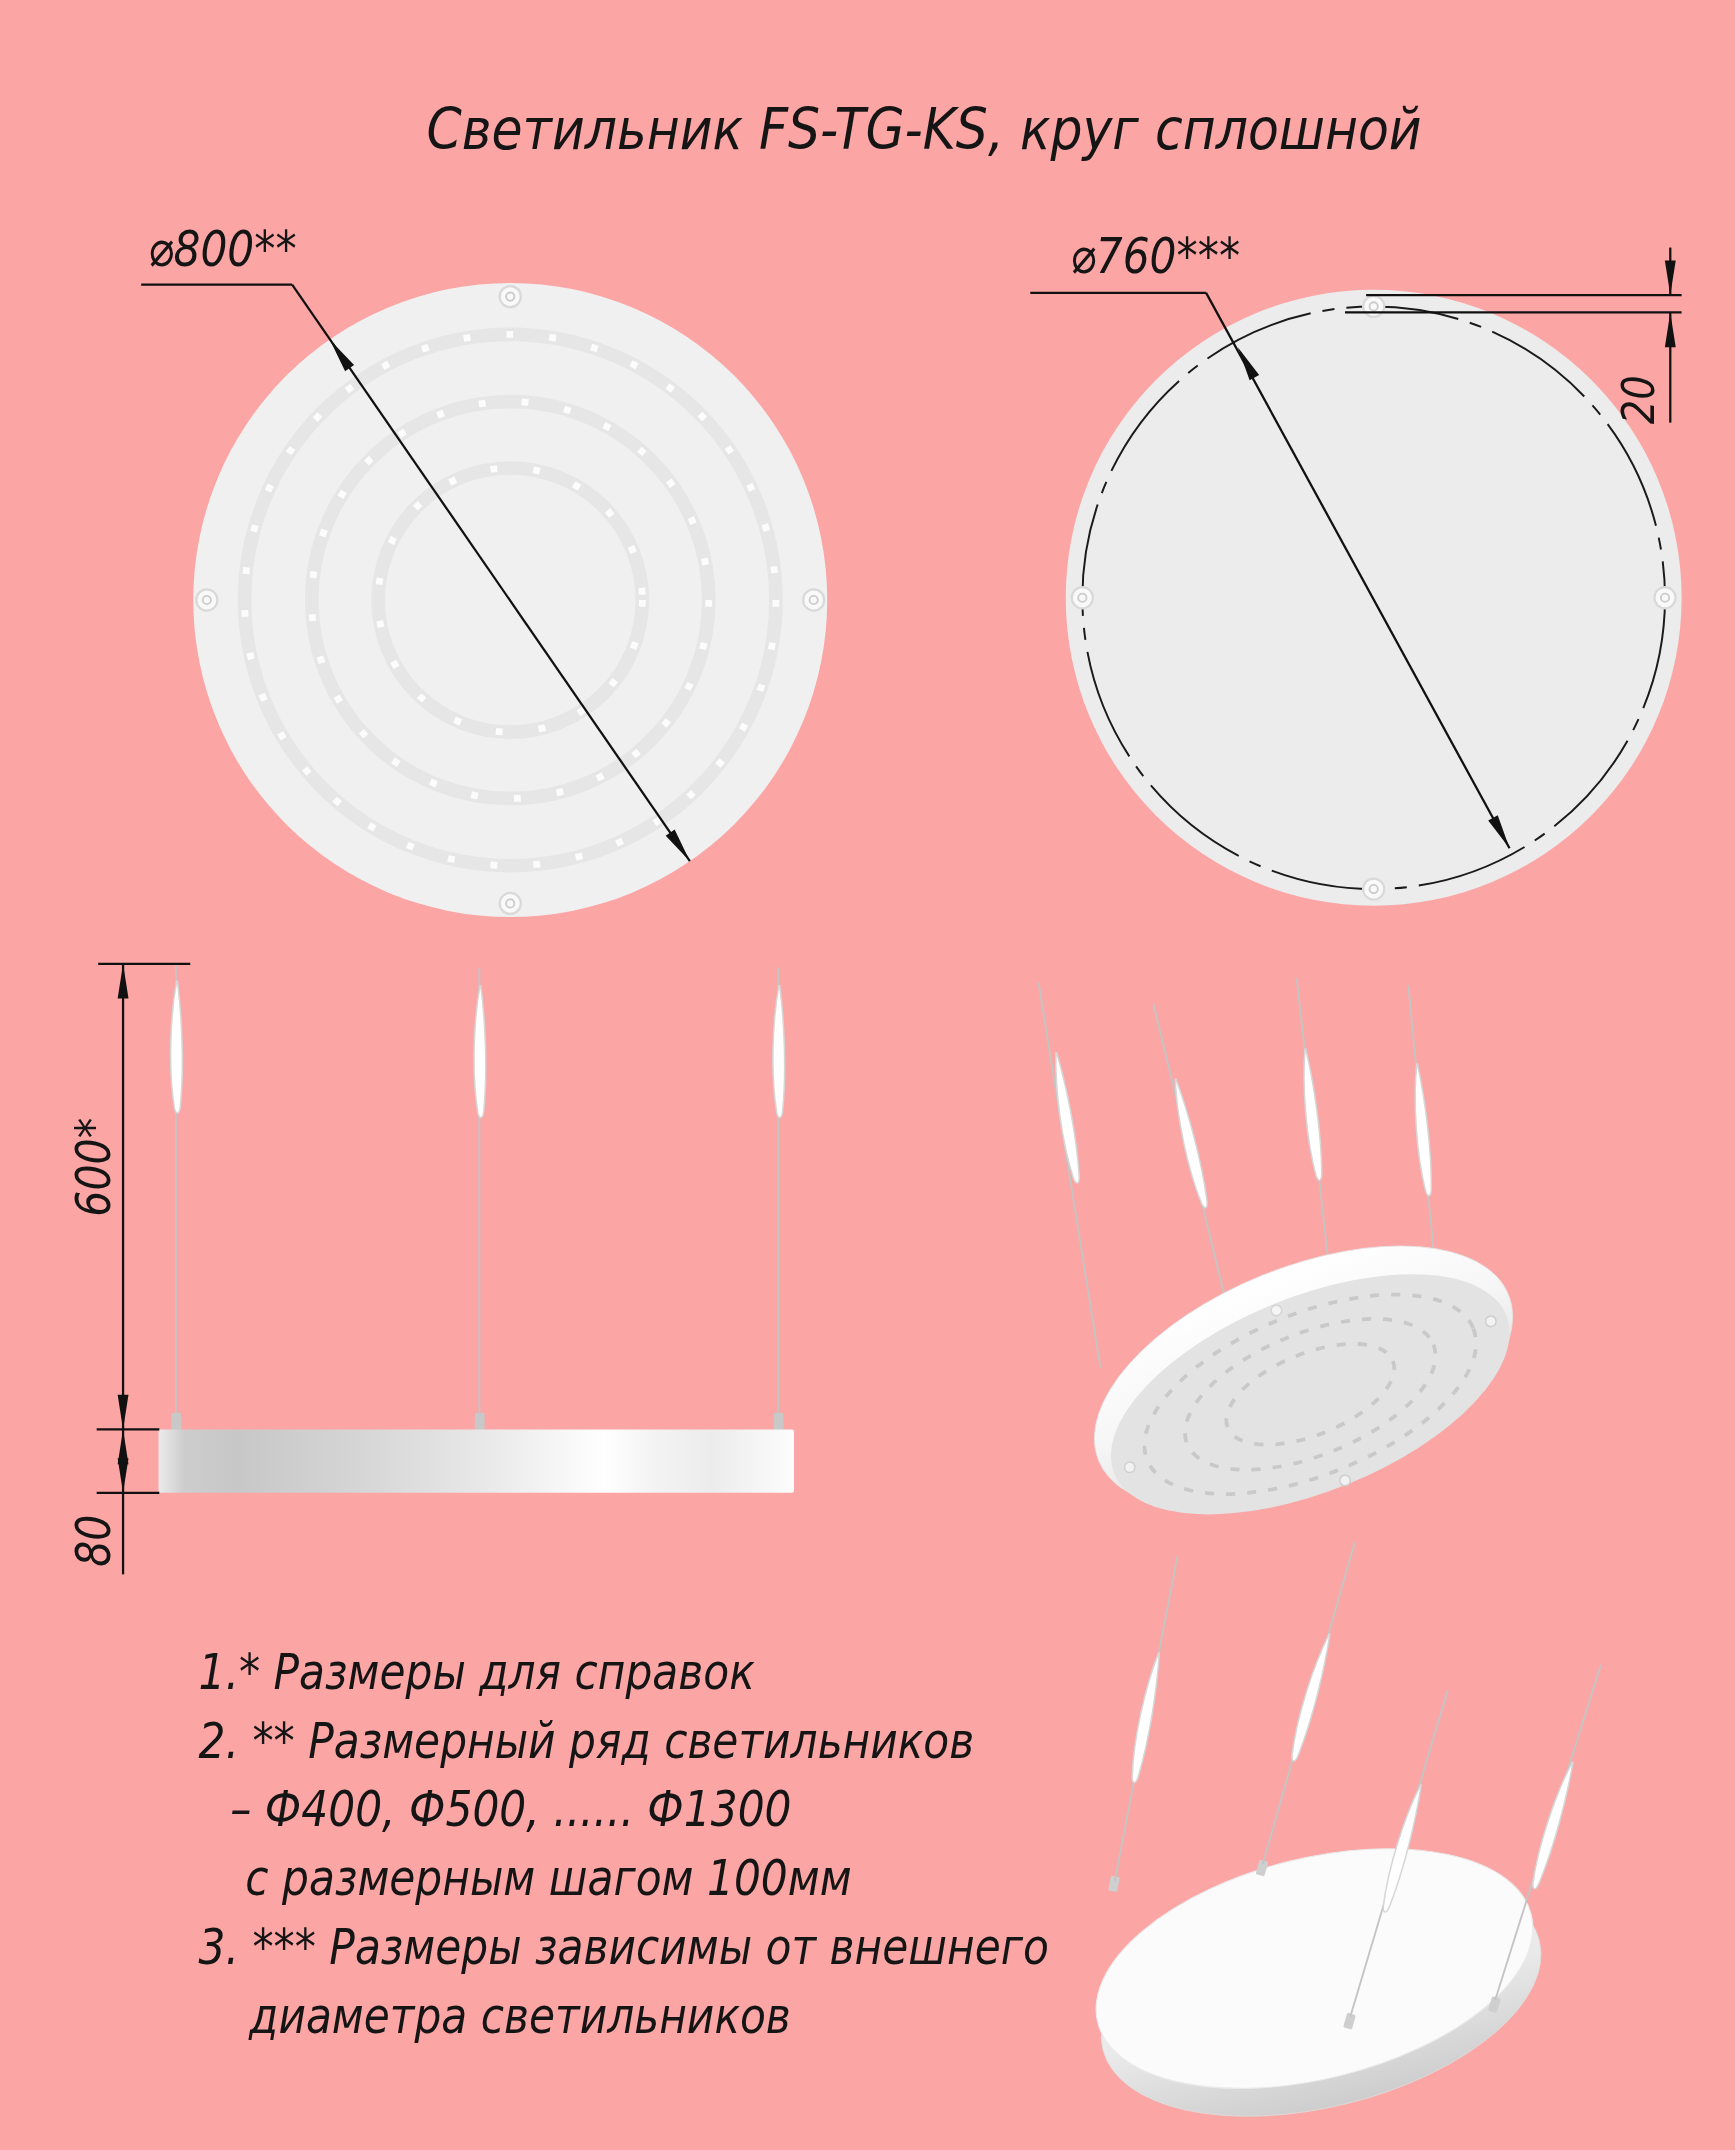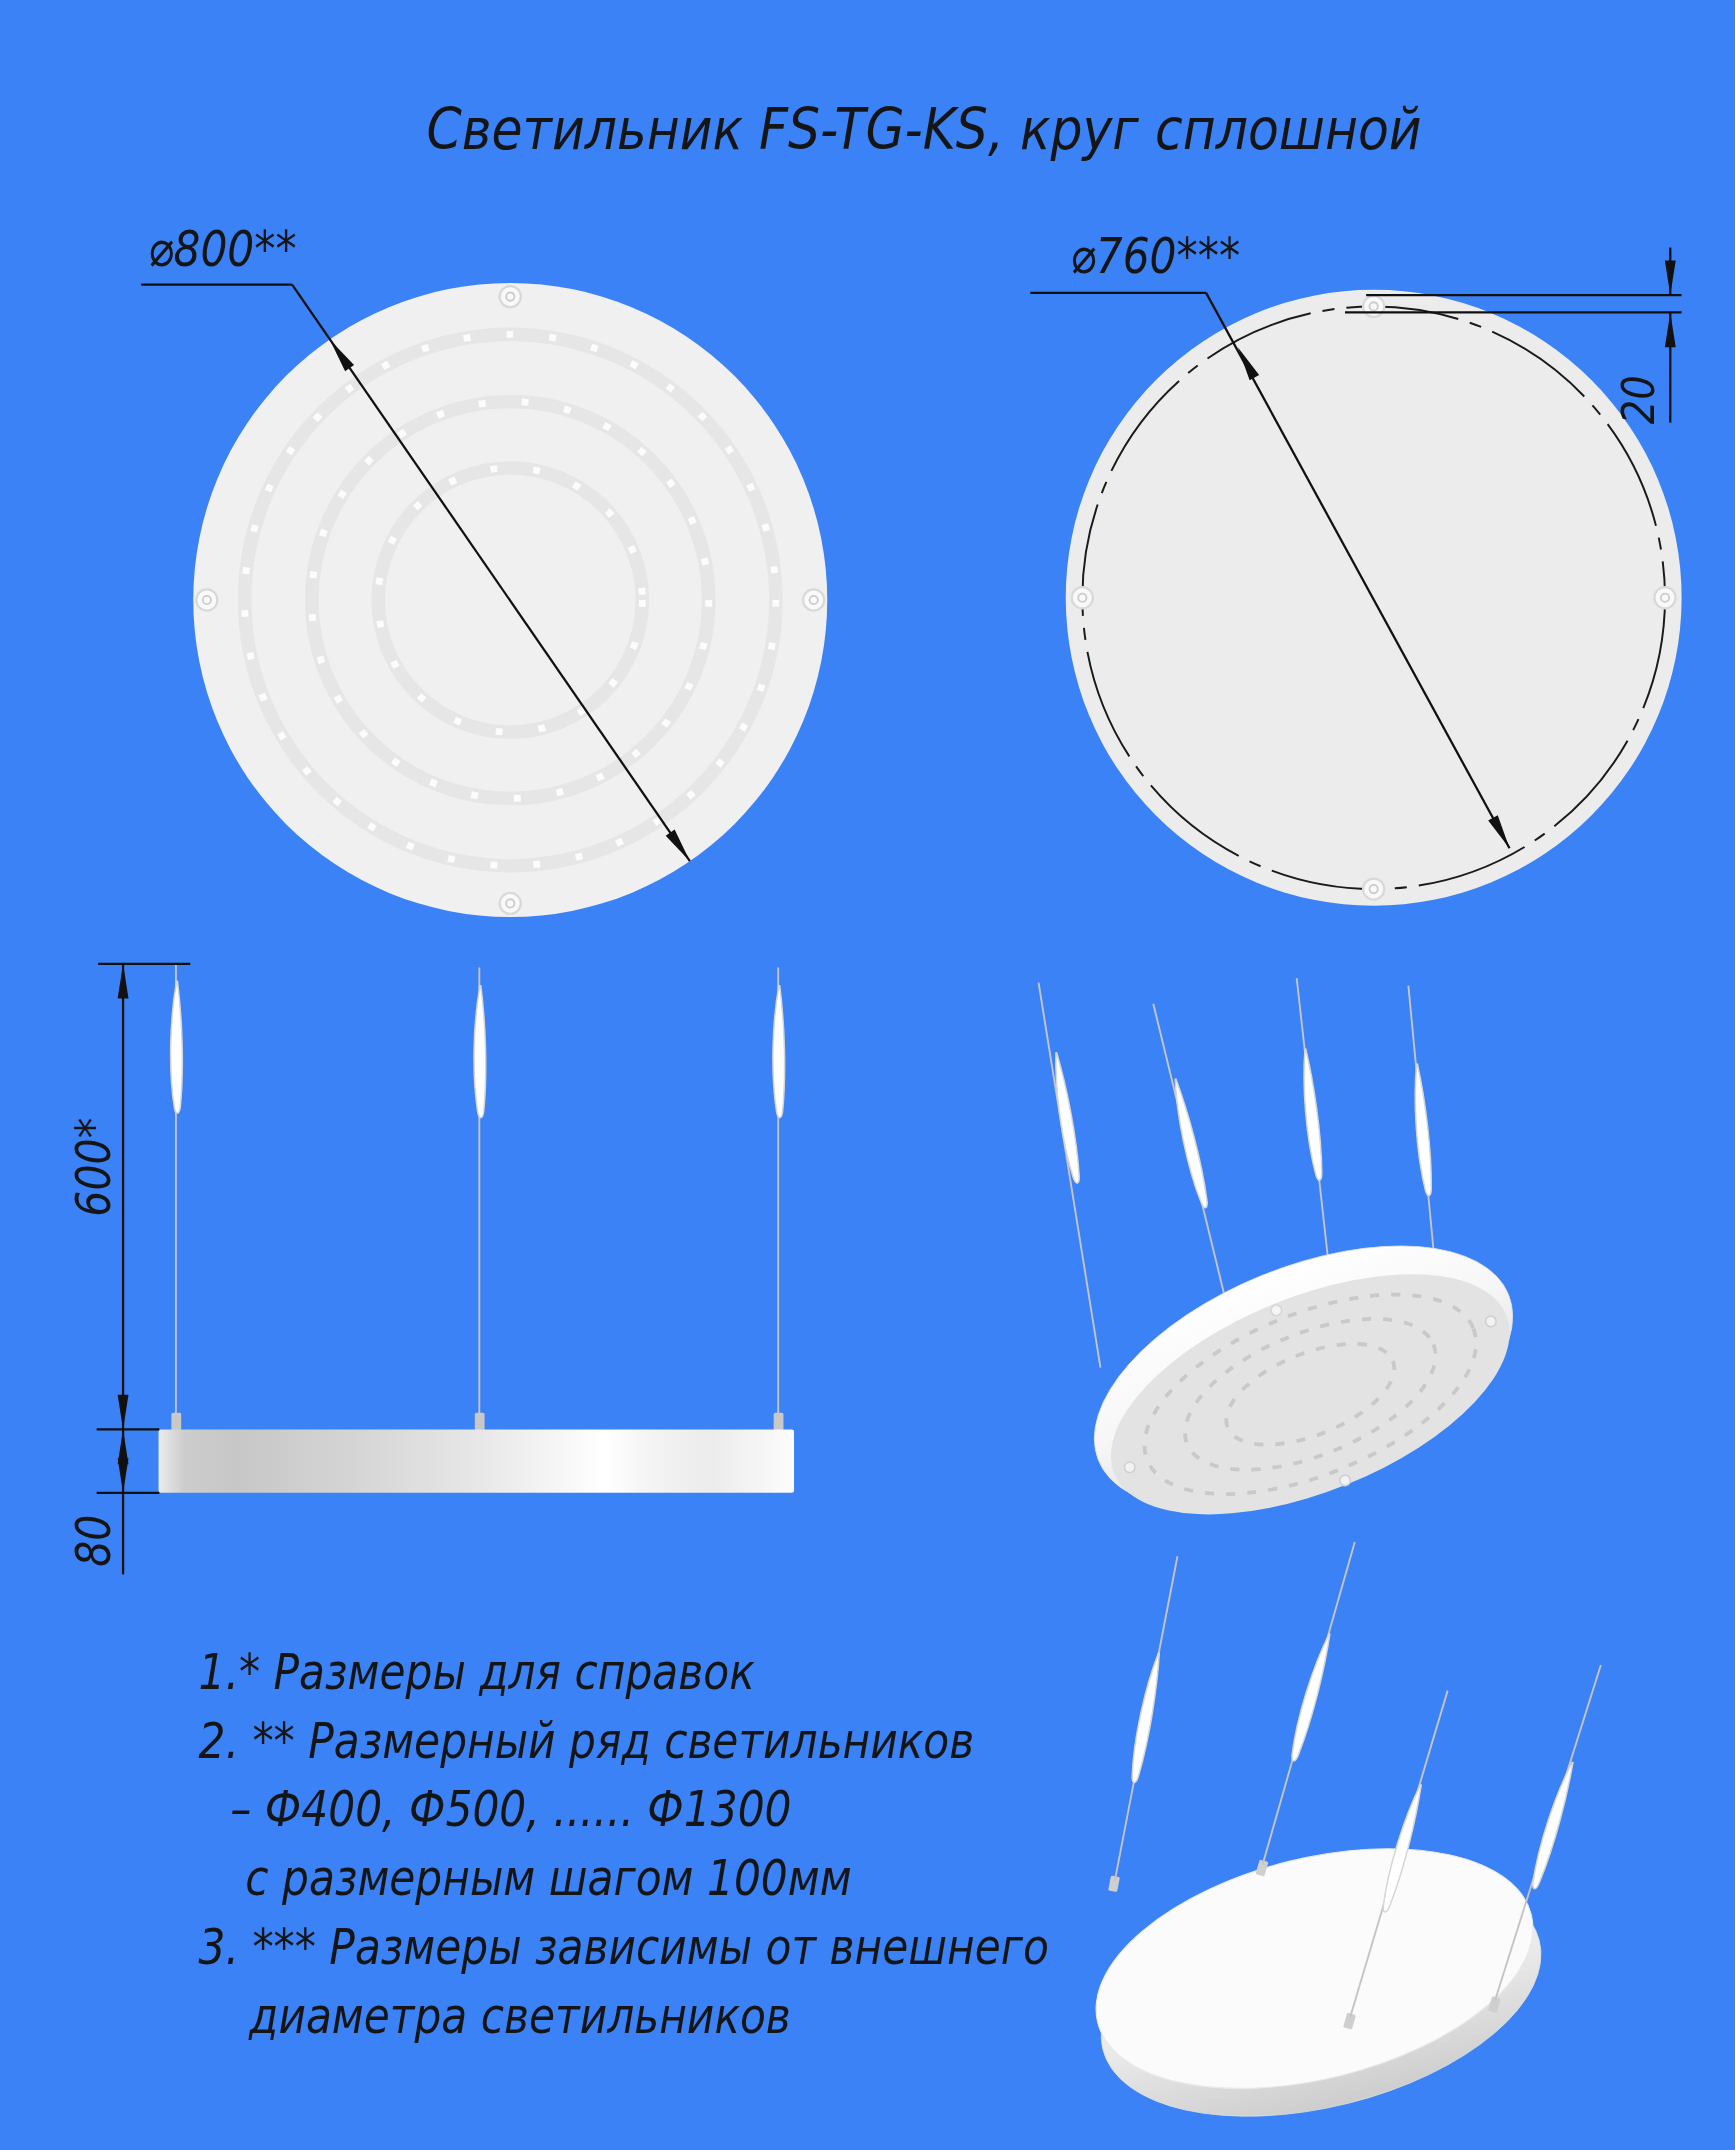--- a/index.html
+++ b/index.html
@@ -1,16 +1,16 @@
 <!DOCTYPE html>
 <html style="font-size:12px"><head>
 <meta charset="utf-8">
 <style>
   html,body{margin:0;padding:0;background:#ffffff;}
-  .canvas{position:relative;width:1736px;height:2151px;background:#3b82f6;overflow:hidden;}
+  .canvas{position:relative;width:1736px;height:2151px;background:#fca5a5;overflow:hidden;}
   svg{position:absolute;left:0;top:0;}
   text{font-family:"DejaVu Sans","Liberation Sans",sans-serif;font-style:italic;fill:#151515;}
   .dim{stroke:#111111;stroke-width:3;fill:none;}
   .arrow{fill:#111111;stroke:none;}
   .cable{stroke:#c4c4c4;stroke-width:2.5;fill:none;}
   .donut-outer{fill:#f9f9f9;stroke:#d9d9d9;stroke-width:3;}
   .donut-inner{fill:none;stroke:#cccccc;stroke-width:2.5;}
 </style>
 </head>
 <body>

